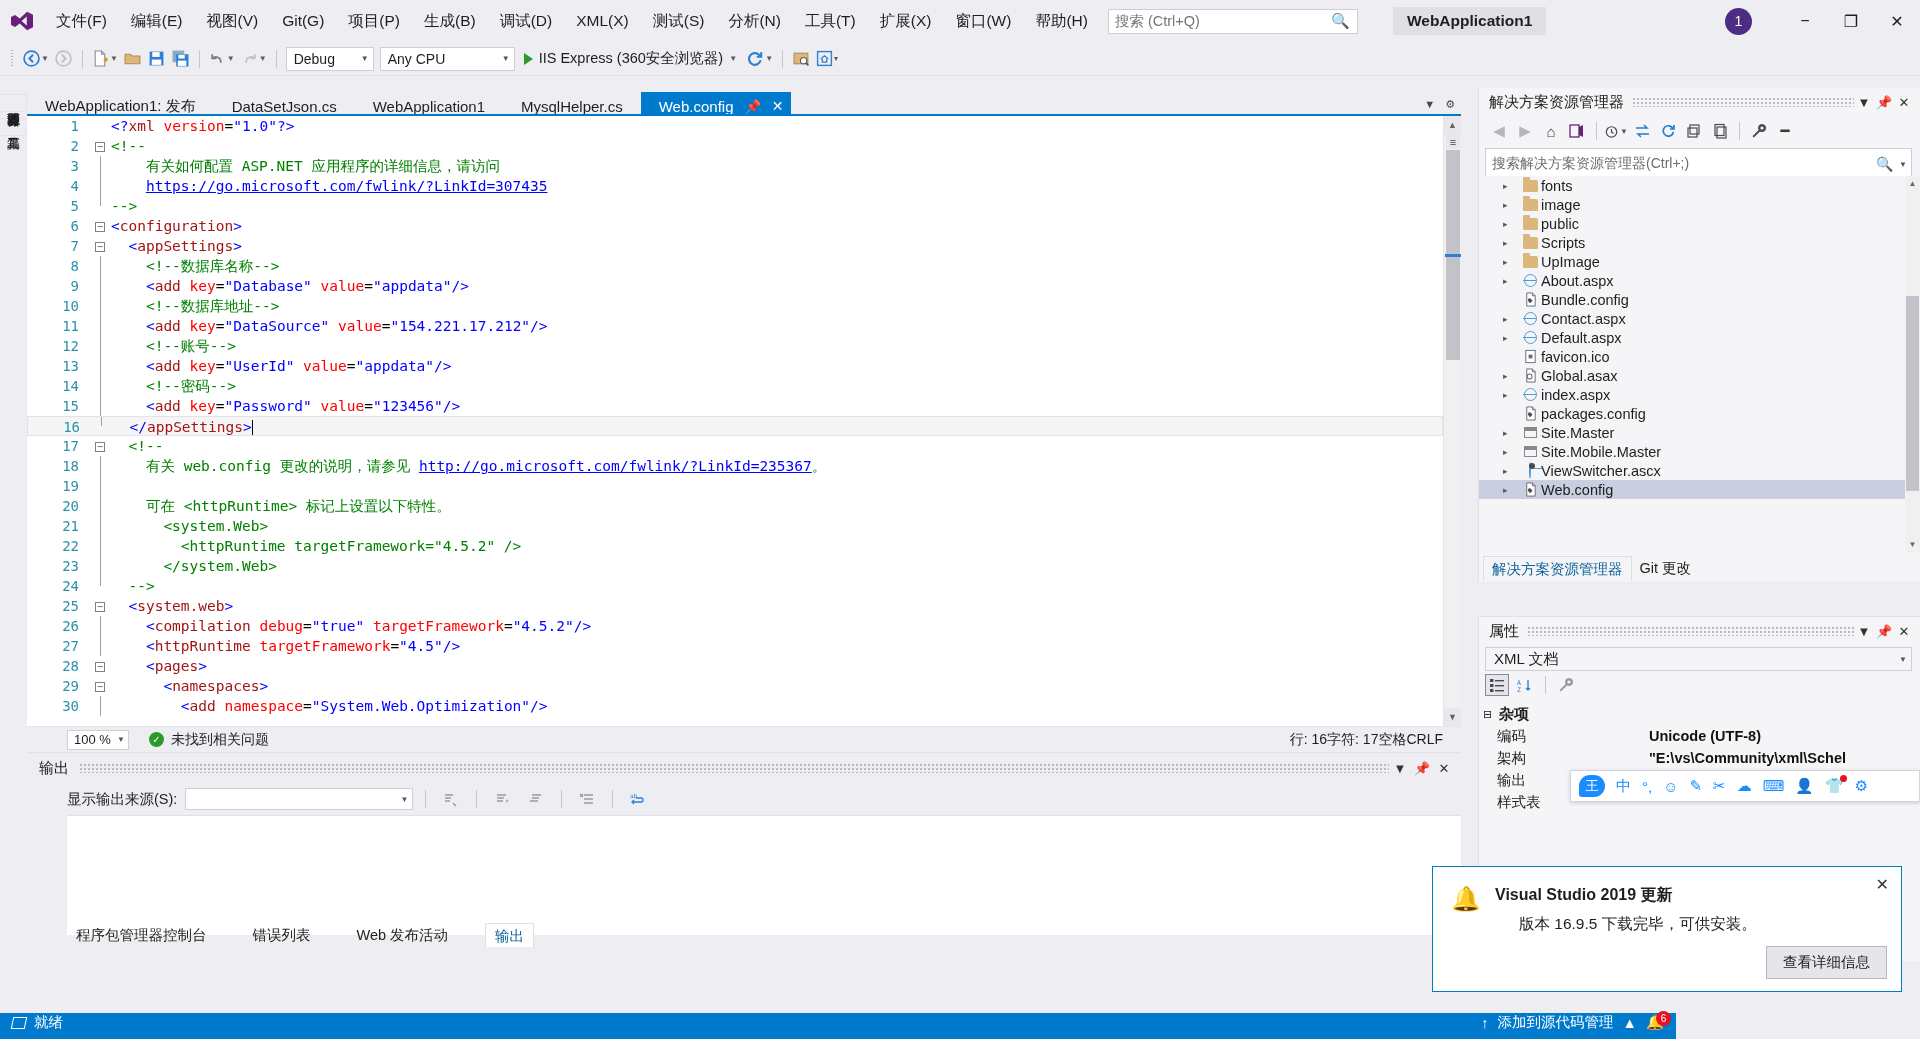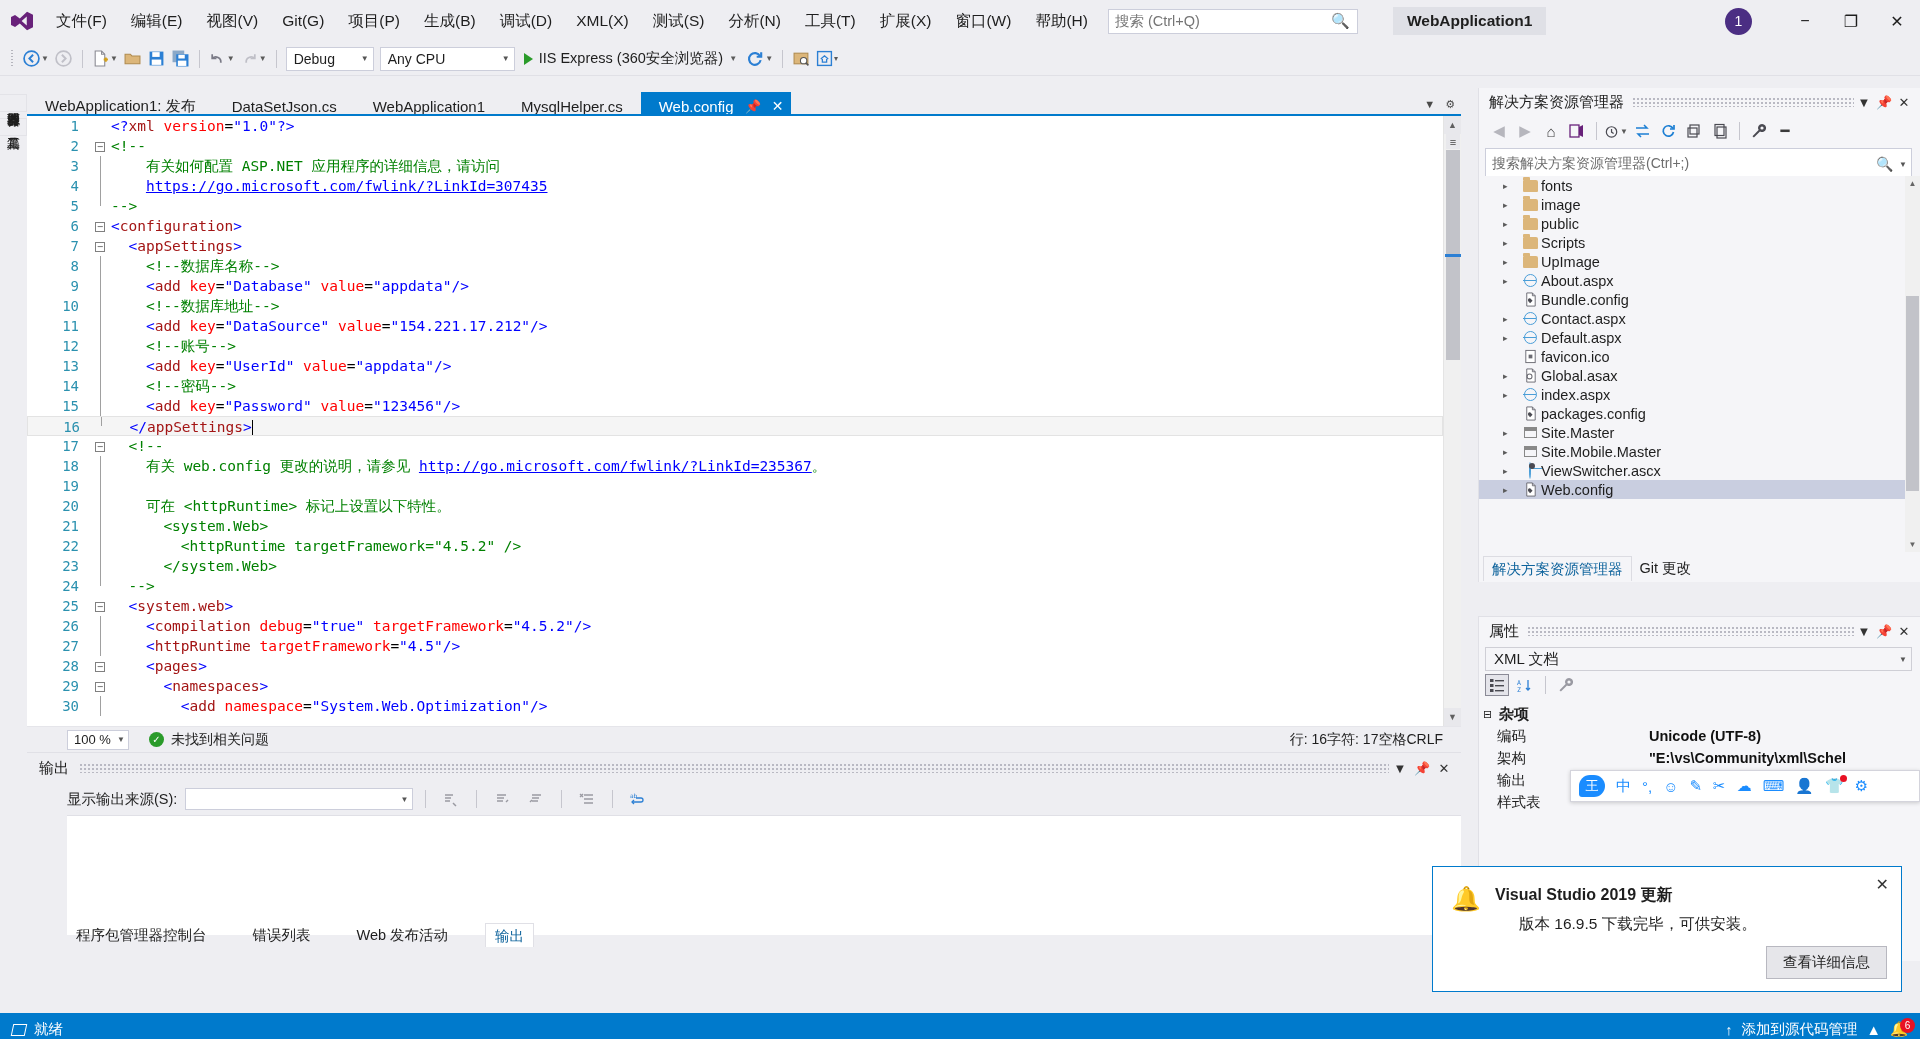--- a/index.html
+++ b/index.html
@@ -257,22 +257,22 @@
   }
   .toast-bell { position: absolute; left: 18px; top: 18px; font-size: 24px; color: #2b2b2b; }
   .toast-title { position: absolute; left: 62px; top: 18px; font-size: 16px; font-weight: bold; color: #1e1e1e; }
   .toast-msg { position: absolute; left: 62px; top: 47px; font-size: 15.5px; color: #1e1e1e; margin-left: 24px; }
   .toast-x { position: absolute; right: 12px; top: 8px; font-size: 16px; color: #333; }
   .toast-btn { position: absolute; right: 14px; bottom: 12px; background: #e6e6ea; border: 1px solid #b8b8c0;
     padding: 6px 16px; font-size: 14.5px; color: #1e1e1e; }
 
   
   .statusbar {
-    position: absolute; left: 0; bottom: 0; width: 1920px; height: 26px;
-    background: #007acc; color: #ffffff; display: flex; align-items: flex-end;
+    position: absolute; left: 0; bottom: 0; width: 1676px; height: 26px;
+    background: #007acc; color: #ffffff; display: flex; align-items: flex-start;
     font-size: 14.5px; z-index: 60;
   }
   .sb-left { display: flex; align-items: center; gap: 8px; padding-left: 12px; }
   .sb-flag { width: 14px; height: 12px; border: 1.6px solid #fff; transform: skewX(-12deg); }
   .sb-right { margin-left: auto; display: flex; align-items: center; gap: 9px; padding-right: 12px; }
   .sb-bellwrap { position: relative; }
   .sb-badge { position: absolute; right: -7px; top: -3px; background: #e81123; color: #fff;
     border-radius: 50%; width: 15px; height: 15px; font-size: 10px;
     display: flex; align-items: center; justify-content: center; }
 </style>

